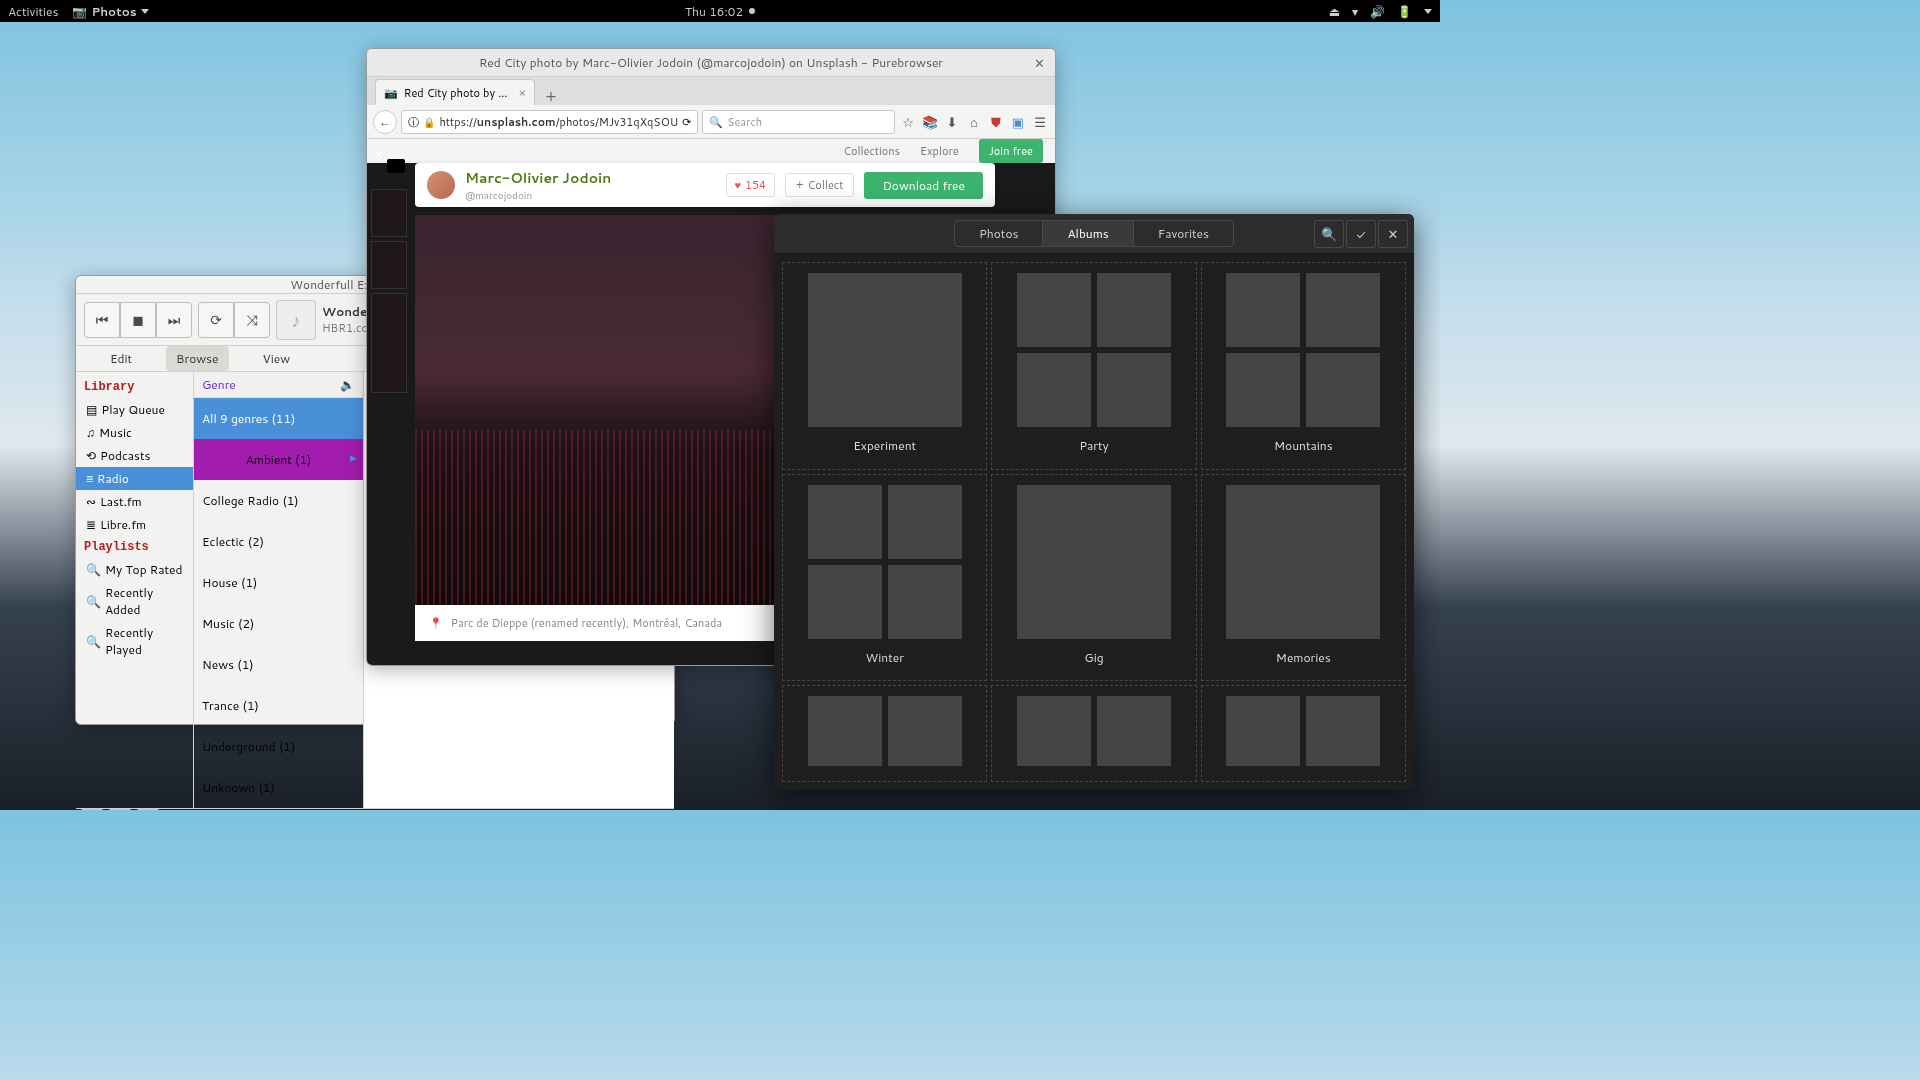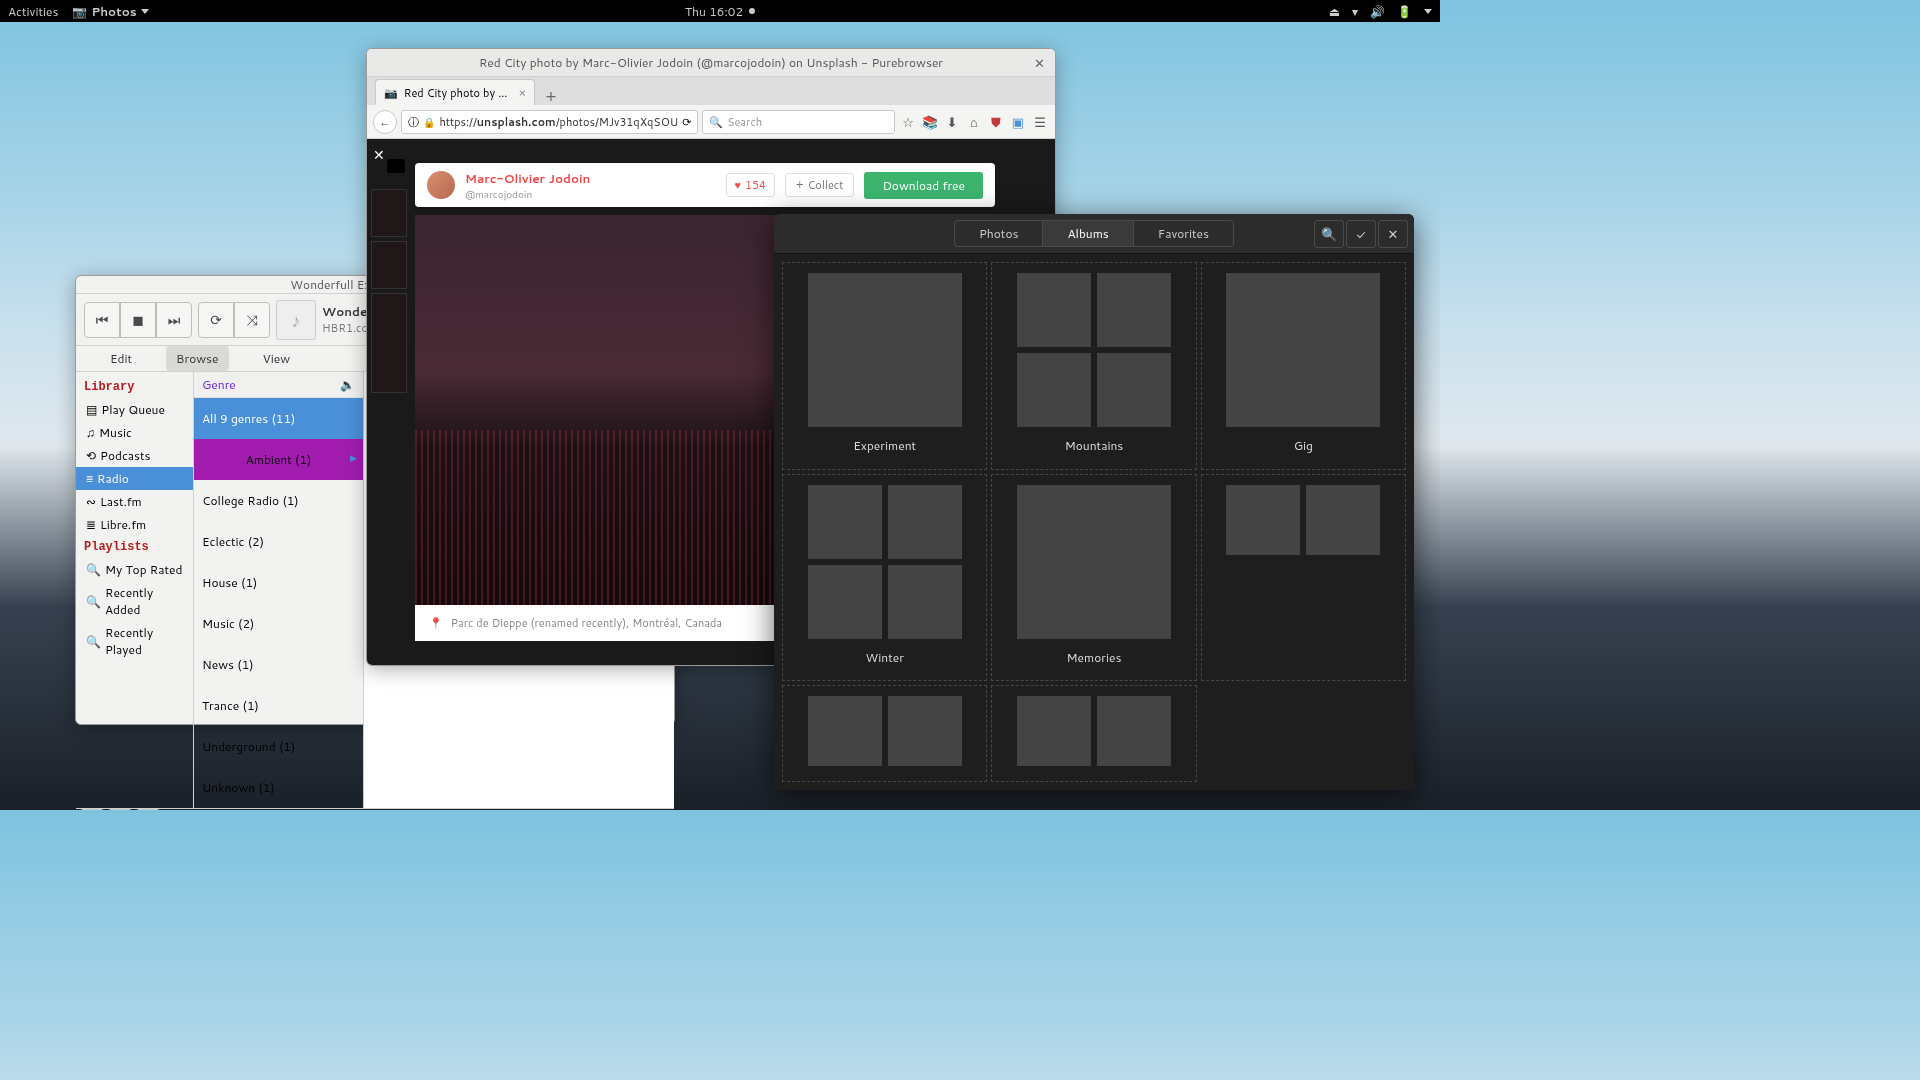--- a/index.html
+++ b/index.html
@@ -58,21 +58,21 @@
 .url-field .lock { color:#3a9d3a; font-size:10px; }
 .url-field .dom { color:#333; }
 .url-field .dom b { font-weight:bold; }
 .search-field { flex: 1; height:24px; border:1px solid #c8c8c6; border-radius:3px; background:#fff; display:flex; align-items:center; padding:0 6px; font-size:11px; color:#999; gap:4px;}
 .ico { width:18px; height:18px; display:flex; align-items:center; justify-content:center; color:#555; font-size:13px; }
 .page { flex:1; background:#1a1a1a; position:relative; overflow:hidden; }
 .page-nav { position:absolute; top:0; left:0; right:0; height:24px; background:rgba(255,255,255,0.95); display:flex; align-items:center; justify-content:flex-end; padding:0 12px; gap:20px; font-size:11px; color:#777; }
 .join-btn { background:#3cb46e; color:#fff; padding:4px 10px; border-radius:3px; font-size:11px; }
 .author-bar { position:absolute; top:24px; left:48px; right:60px; height:44px; background:#fff; border-radius:4px; display:flex; align-items:center; padding:0 12px; gap:10px; font-size:11px; box-shadow:0 1px 4px rgba(0,0,0,0.2); }
 .avatar { width:28px; height:28px; border-radius:50%; background:linear-gradient(135deg,#d89070,#b86850); }
-.author-name { font-weight:600; color:#ef4444; font-size:12px; }
+.author-name { font-weight:600; color:#4d7c0f; font-size:14px; }
 .author-handle { color:#999; font-size:10px; }
 .like-btn { display:flex; align-items:center; gap:4px; border:1px solid #ddd; border-radius:3px; padding:3px 8px; color:#f15151; margin-left:auto; }
 .collect-btn { display:flex; align-items:center; gap:4px; border:1px solid #ddd; border-radius:3px; padding:3px 10px; color:#777; }
 .download-btn { background:#3cb46e; color:#fff; padding:5px 18px; border-radius:3px; font-size:12px; }
 .close-x { position:absolute; left:6px; top:6px; color:#fff; font-size:14px; z-index:2; }
 .camera-ico { position:absolute; left:20px; top:20px; width:18px; height:14px; background:#000; border-radius:2px; z-index:1; }
 .thumb-strip { position:absolute; left:4px; top:50px; width:36px; display:flex; flex-direction:column; gap:4px; }
 .thumb-strip div { width:36px; height:48px; background:#201818; border:1px solid #333; }
 .main-photo { position:absolute; left:48px; top:76px; right:0; bottom:60px; background:linear-gradient(to bottom, #3a2530 0%, #4a2a35 40%, #1a1015 60%, #120a0d 100%); }
 .main-photo::after { content:""; position:absolute; left:0; right:0; bottom:0; height:45%; background-image: repeating-linear-gradient(90deg, rgba(240,60,80,.4) 0 2px, transparent 2px 6px); opacity:.6; }
@@ -221,20 +221,25 @@
     </div>
     <span class="ico">☆</span>
     <span class="ico">📚</span>
     <span class="ico">⬇</span>
     <span class="ico">⌂</span>
     <span class="ico" style="color:#c43a3a">⛊</span>
     <span class="ico" style="color:#4a90d9">▣</span>
     <span class="ico">☰</span>
   </div>
   <div class="page">
+    <div class="page-nav">
+      <span>Collections</span>
+      <span>Explore</span>
+      <span class="join-btn">Join free</span>
+    </div>
     <span class="close-x">✕</span>
     <div class="camera-ico"></div>
     <div class="thumb-strip">
       <div></div>
       <div></div>
       <div style="height:100px"></div>
     </div>
     <div class="author-bar">
       <div class="avatar"></div>
       <div>
@@ -274,44 +279,53 @@
   </div>
   <div class="photos-body">
     <div class="album">
       <div class="album-grid single">
           <div class="ph ph1"></div>
         </div>
       <div class="album-title">Experiment</div>
     </div>
     <div class="album">
       <div class="album-grid">
+          <div class="ph ph2"></div>
+          <div class="ph ph3"></div>
+          <div class="ph ph9"></div>
+          <div class="ph ph2"></div>
+        </div>
+      <div class="album-title">Party</div>
+    </div>
+    <div class="album">
+      <div class="album-grid">
           <div class="ph ph5"></div>
           <div class="ph ph7"></div>
           <div class="ph ph4"></div>
           <div class="ph ph5"></div>
         </div>
       <div class="album-title">Mountains</div>
-    </div>
-    <div class="album">
-      <div class="album-grid single">
-          <div class="ph ph6"></div>
-        </div>
-      <div class="album-title">Gig</div>
     </div>
     <div class="album">
       <div class="album-grid">
           <div class="ph ph7"></div>
           <div class="ph ph7"></div>
           <div class="ph ph2"></div>
           <div class="ph ph7"></div>
         </div>
       <div class="album-title">Winter</div>
     </div>
     <div class="album">
       <div class="album-grid single">
+          <div class="ph ph6"></div>
+        </div>
+      <div class="album-title">Gig</div>
+    </div>
+    <div class="album">
+      <div class="album-grid single">
           <div class="ph ph8"></div>
         </div>
       <div class="album-title">Memories</div>
     </div>
     <div class="album">
       <div class="album-grid" style="grid-template-columns:1fr 1fr; height:70px;">
           <div class="ph ph9"></div>
           <div class="ph ph3"></div>
         </div>
     </div>

